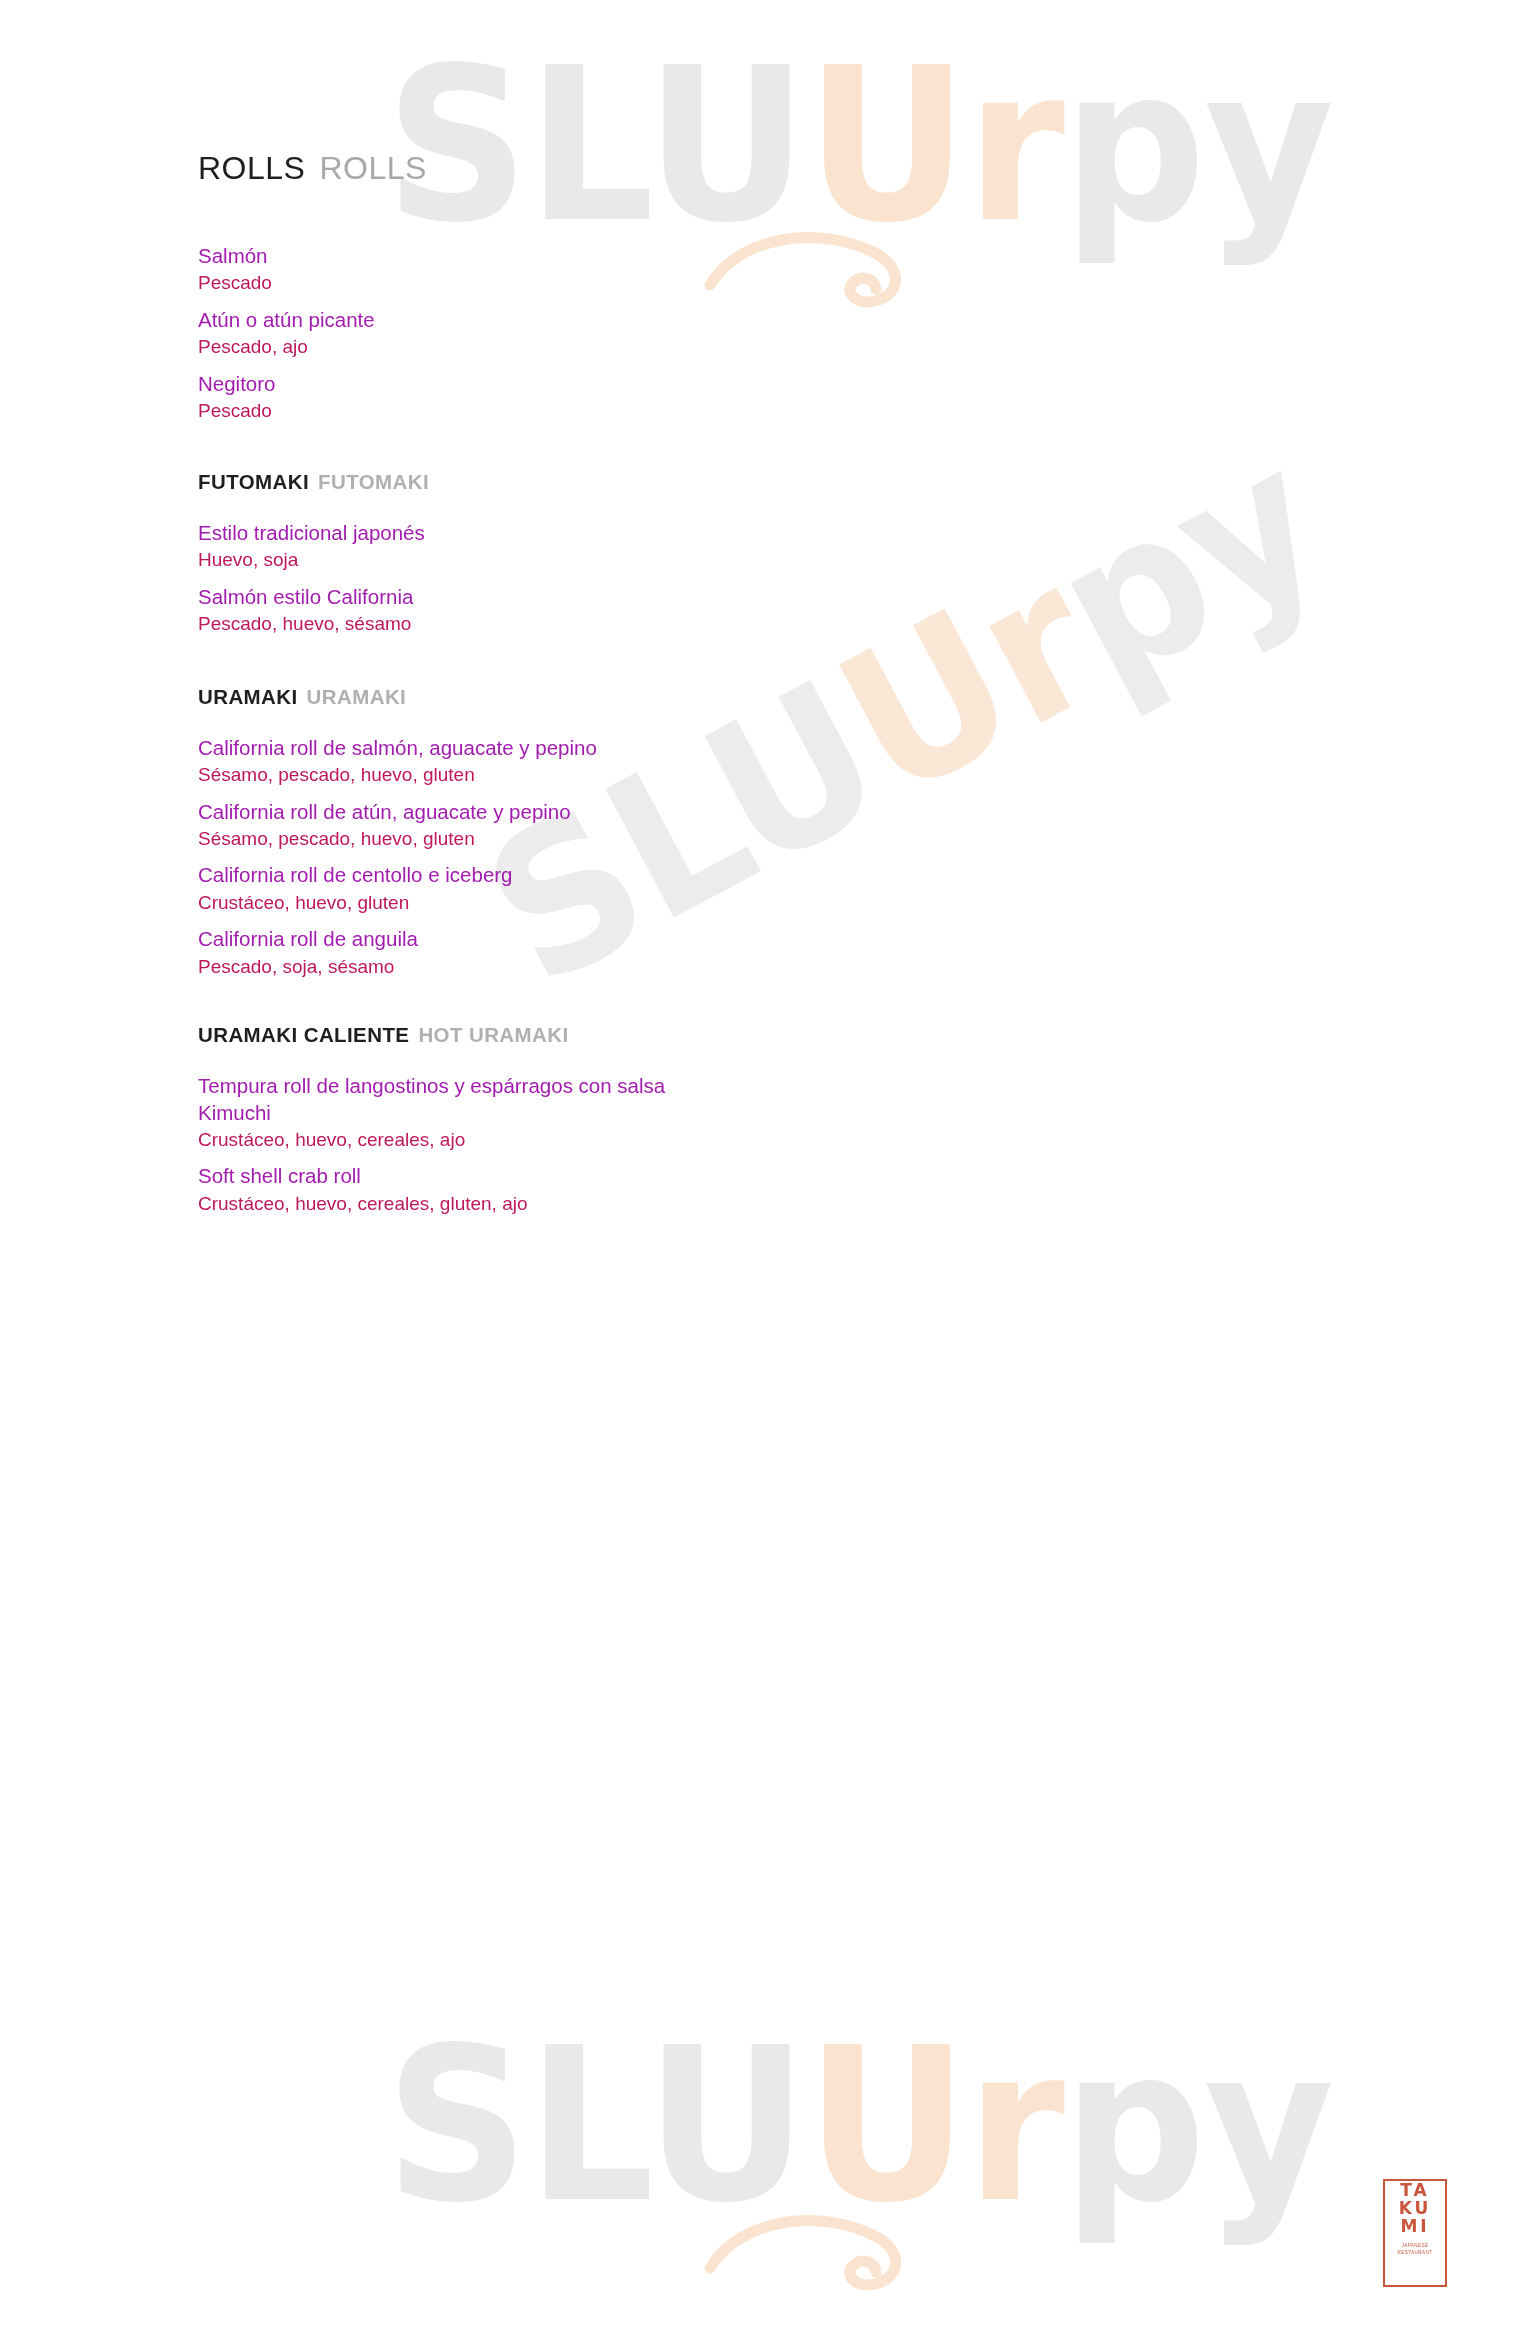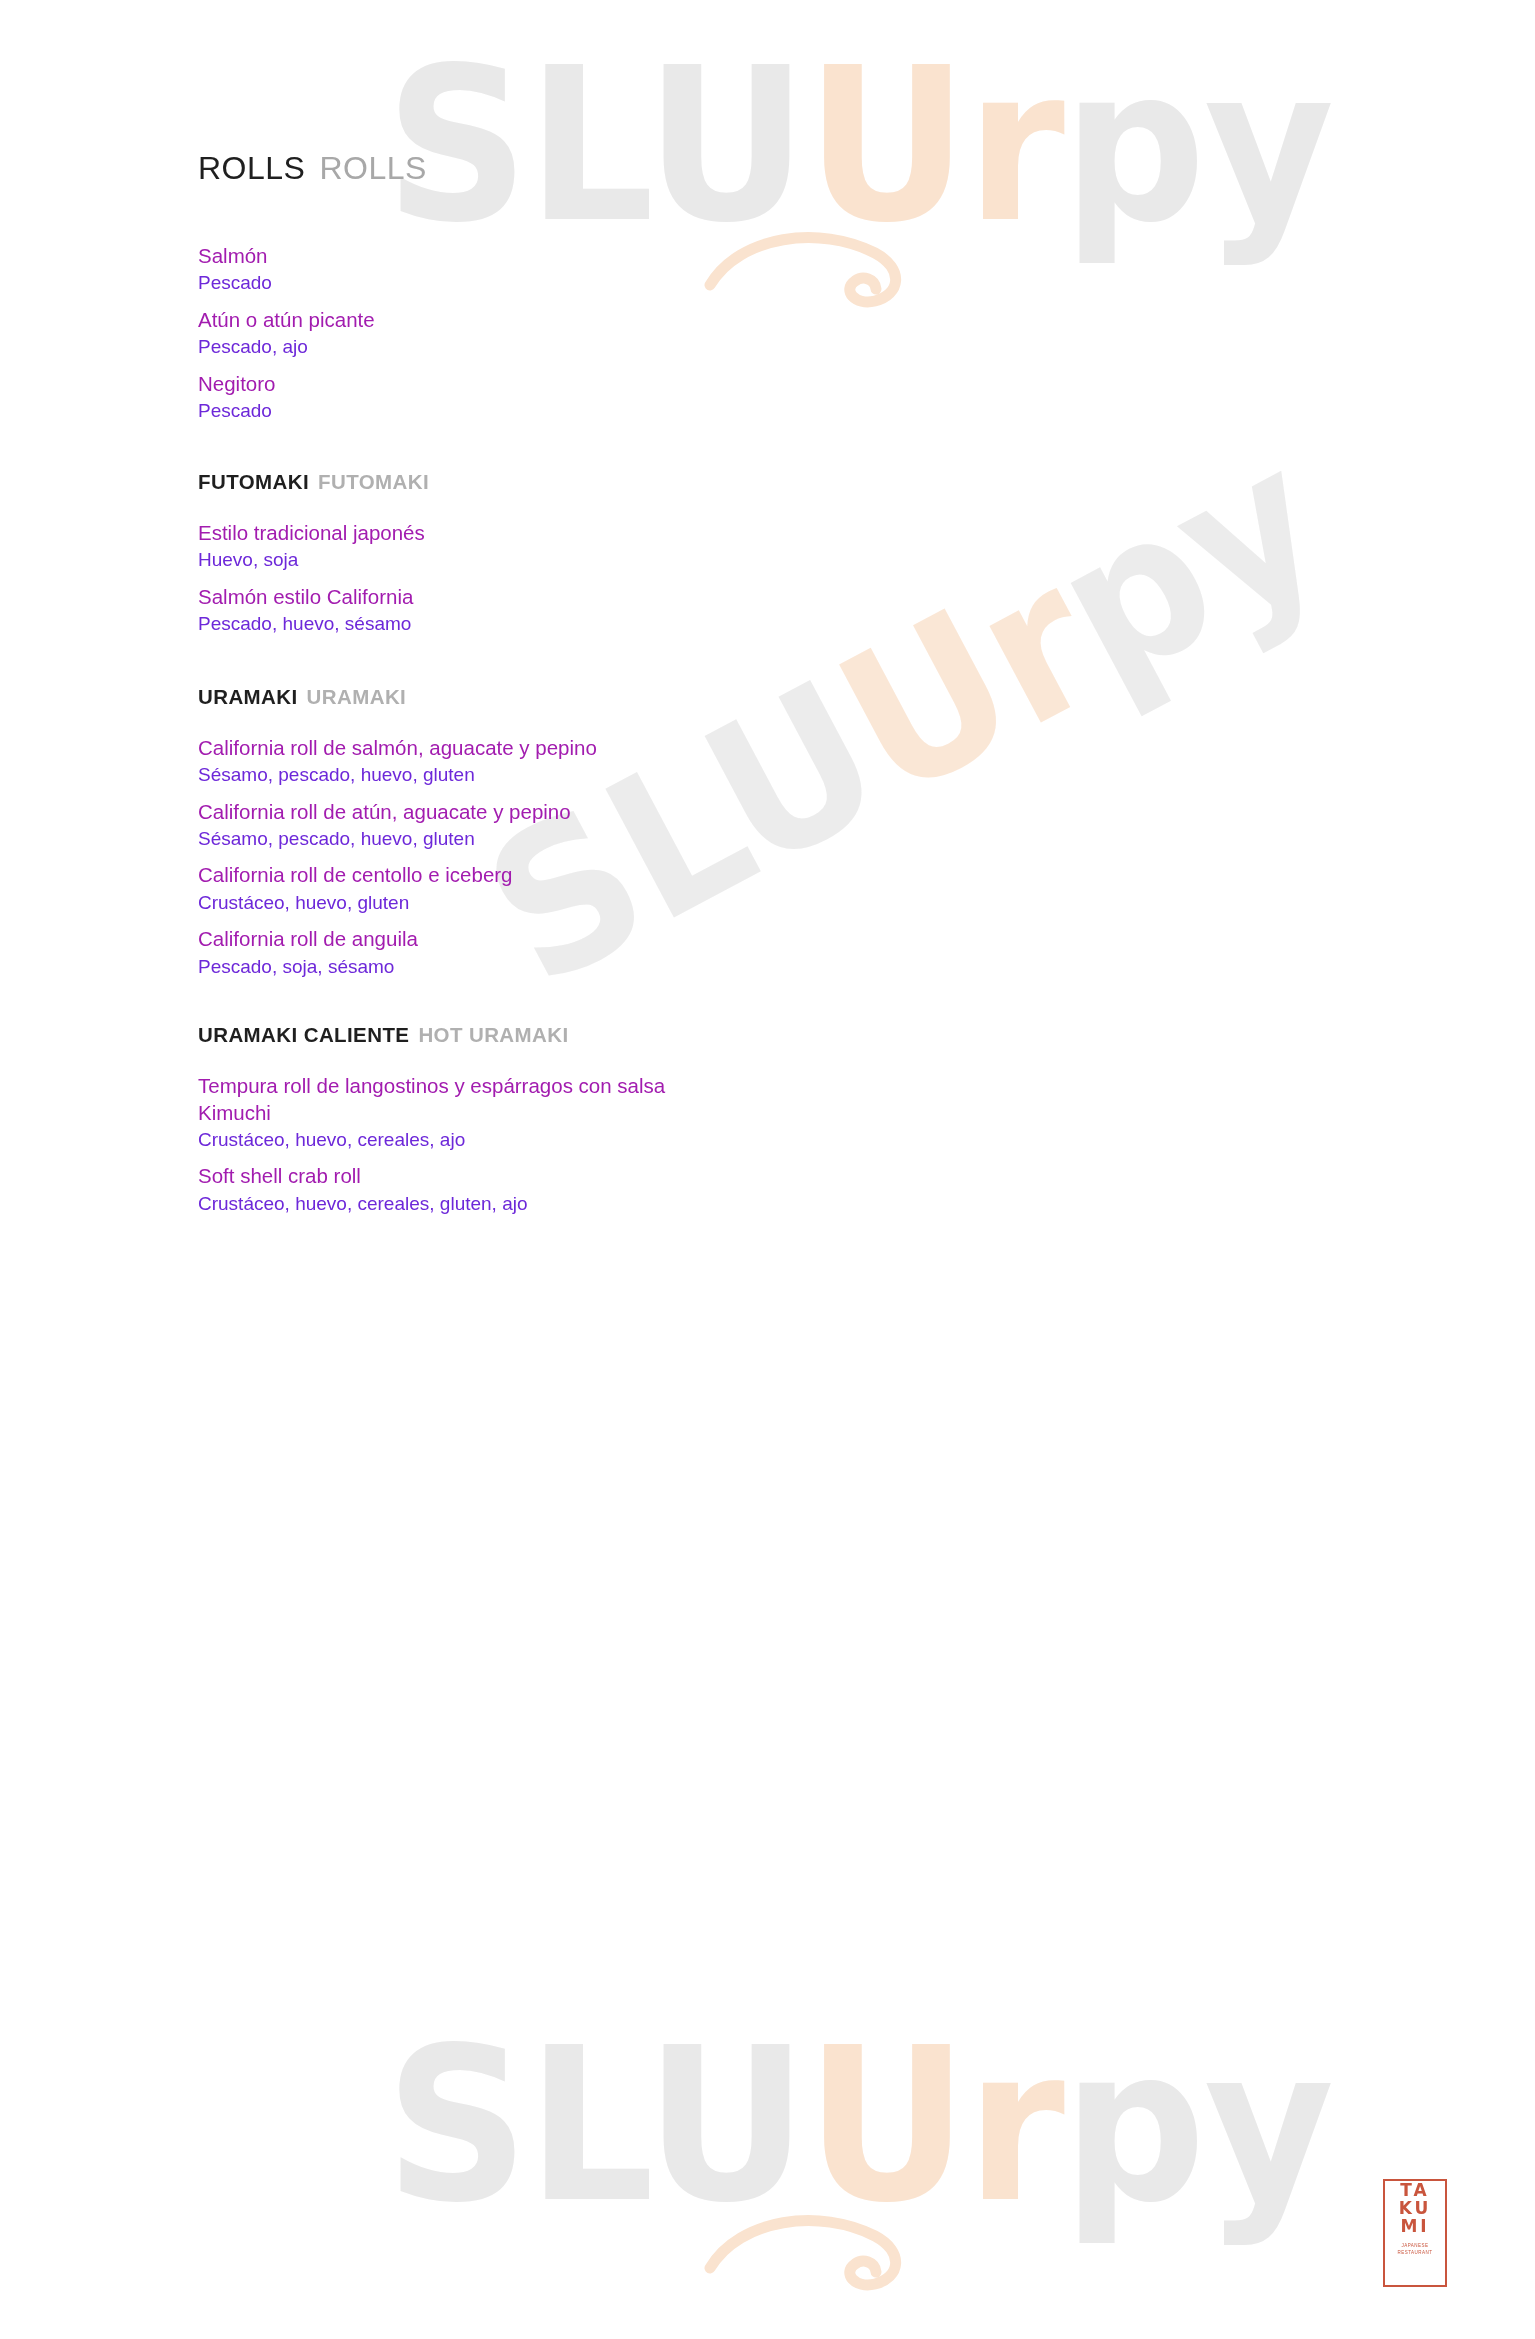--- a/index.html
+++ b/index.html
@@ -106,21 +106,21 @@
   }
   .item-name {
     font-size: 20.5px;
     color: #a21caf;
     line-height: 1.28;
     margin: 0 0 2px 0;
     max-width: 470px;
   }
   .item-allergens {
     font-size: 19px;
-    color: #6d28d9;
+    color: #be185d;
     line-height: 1.3;
     margin: 0 0 11px 0;
   }
 
   .g-hosomaki { margin-bottom: 46px; }
   .g-futomaki { margin-bottom: 48px; }
   .g-uramaki  { margin-bottom: 44px; }
 
   
   .logo {

